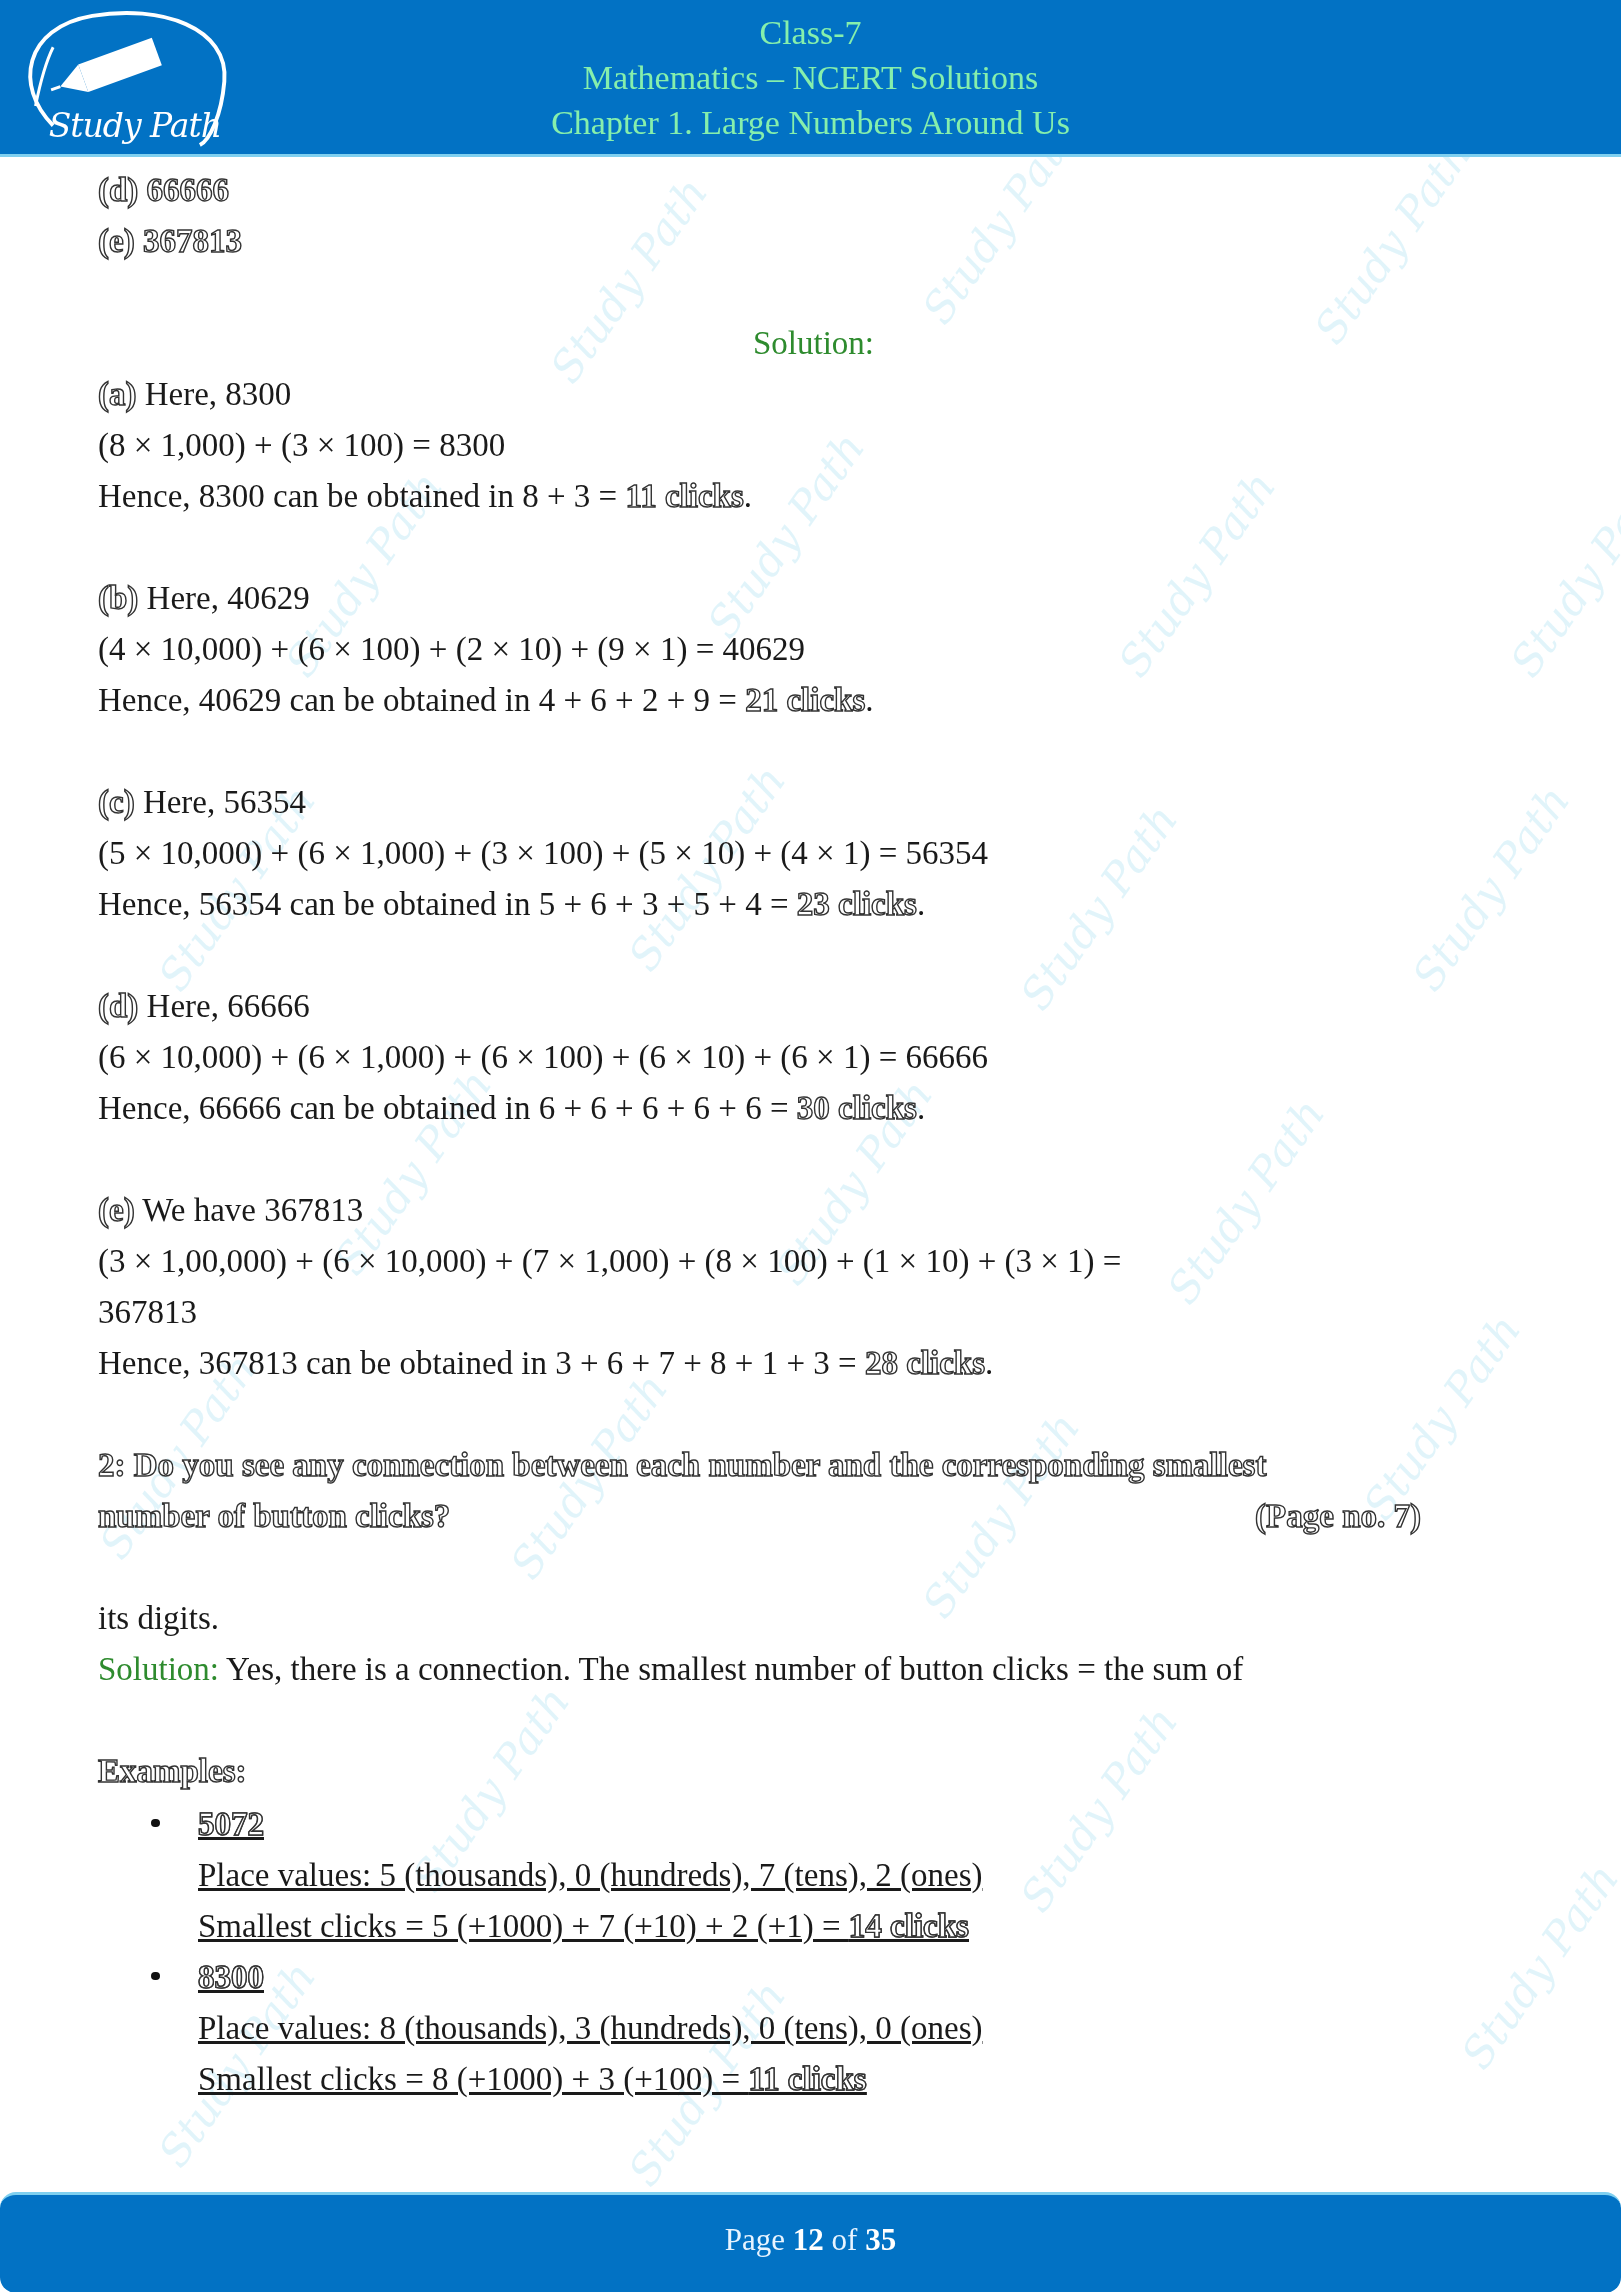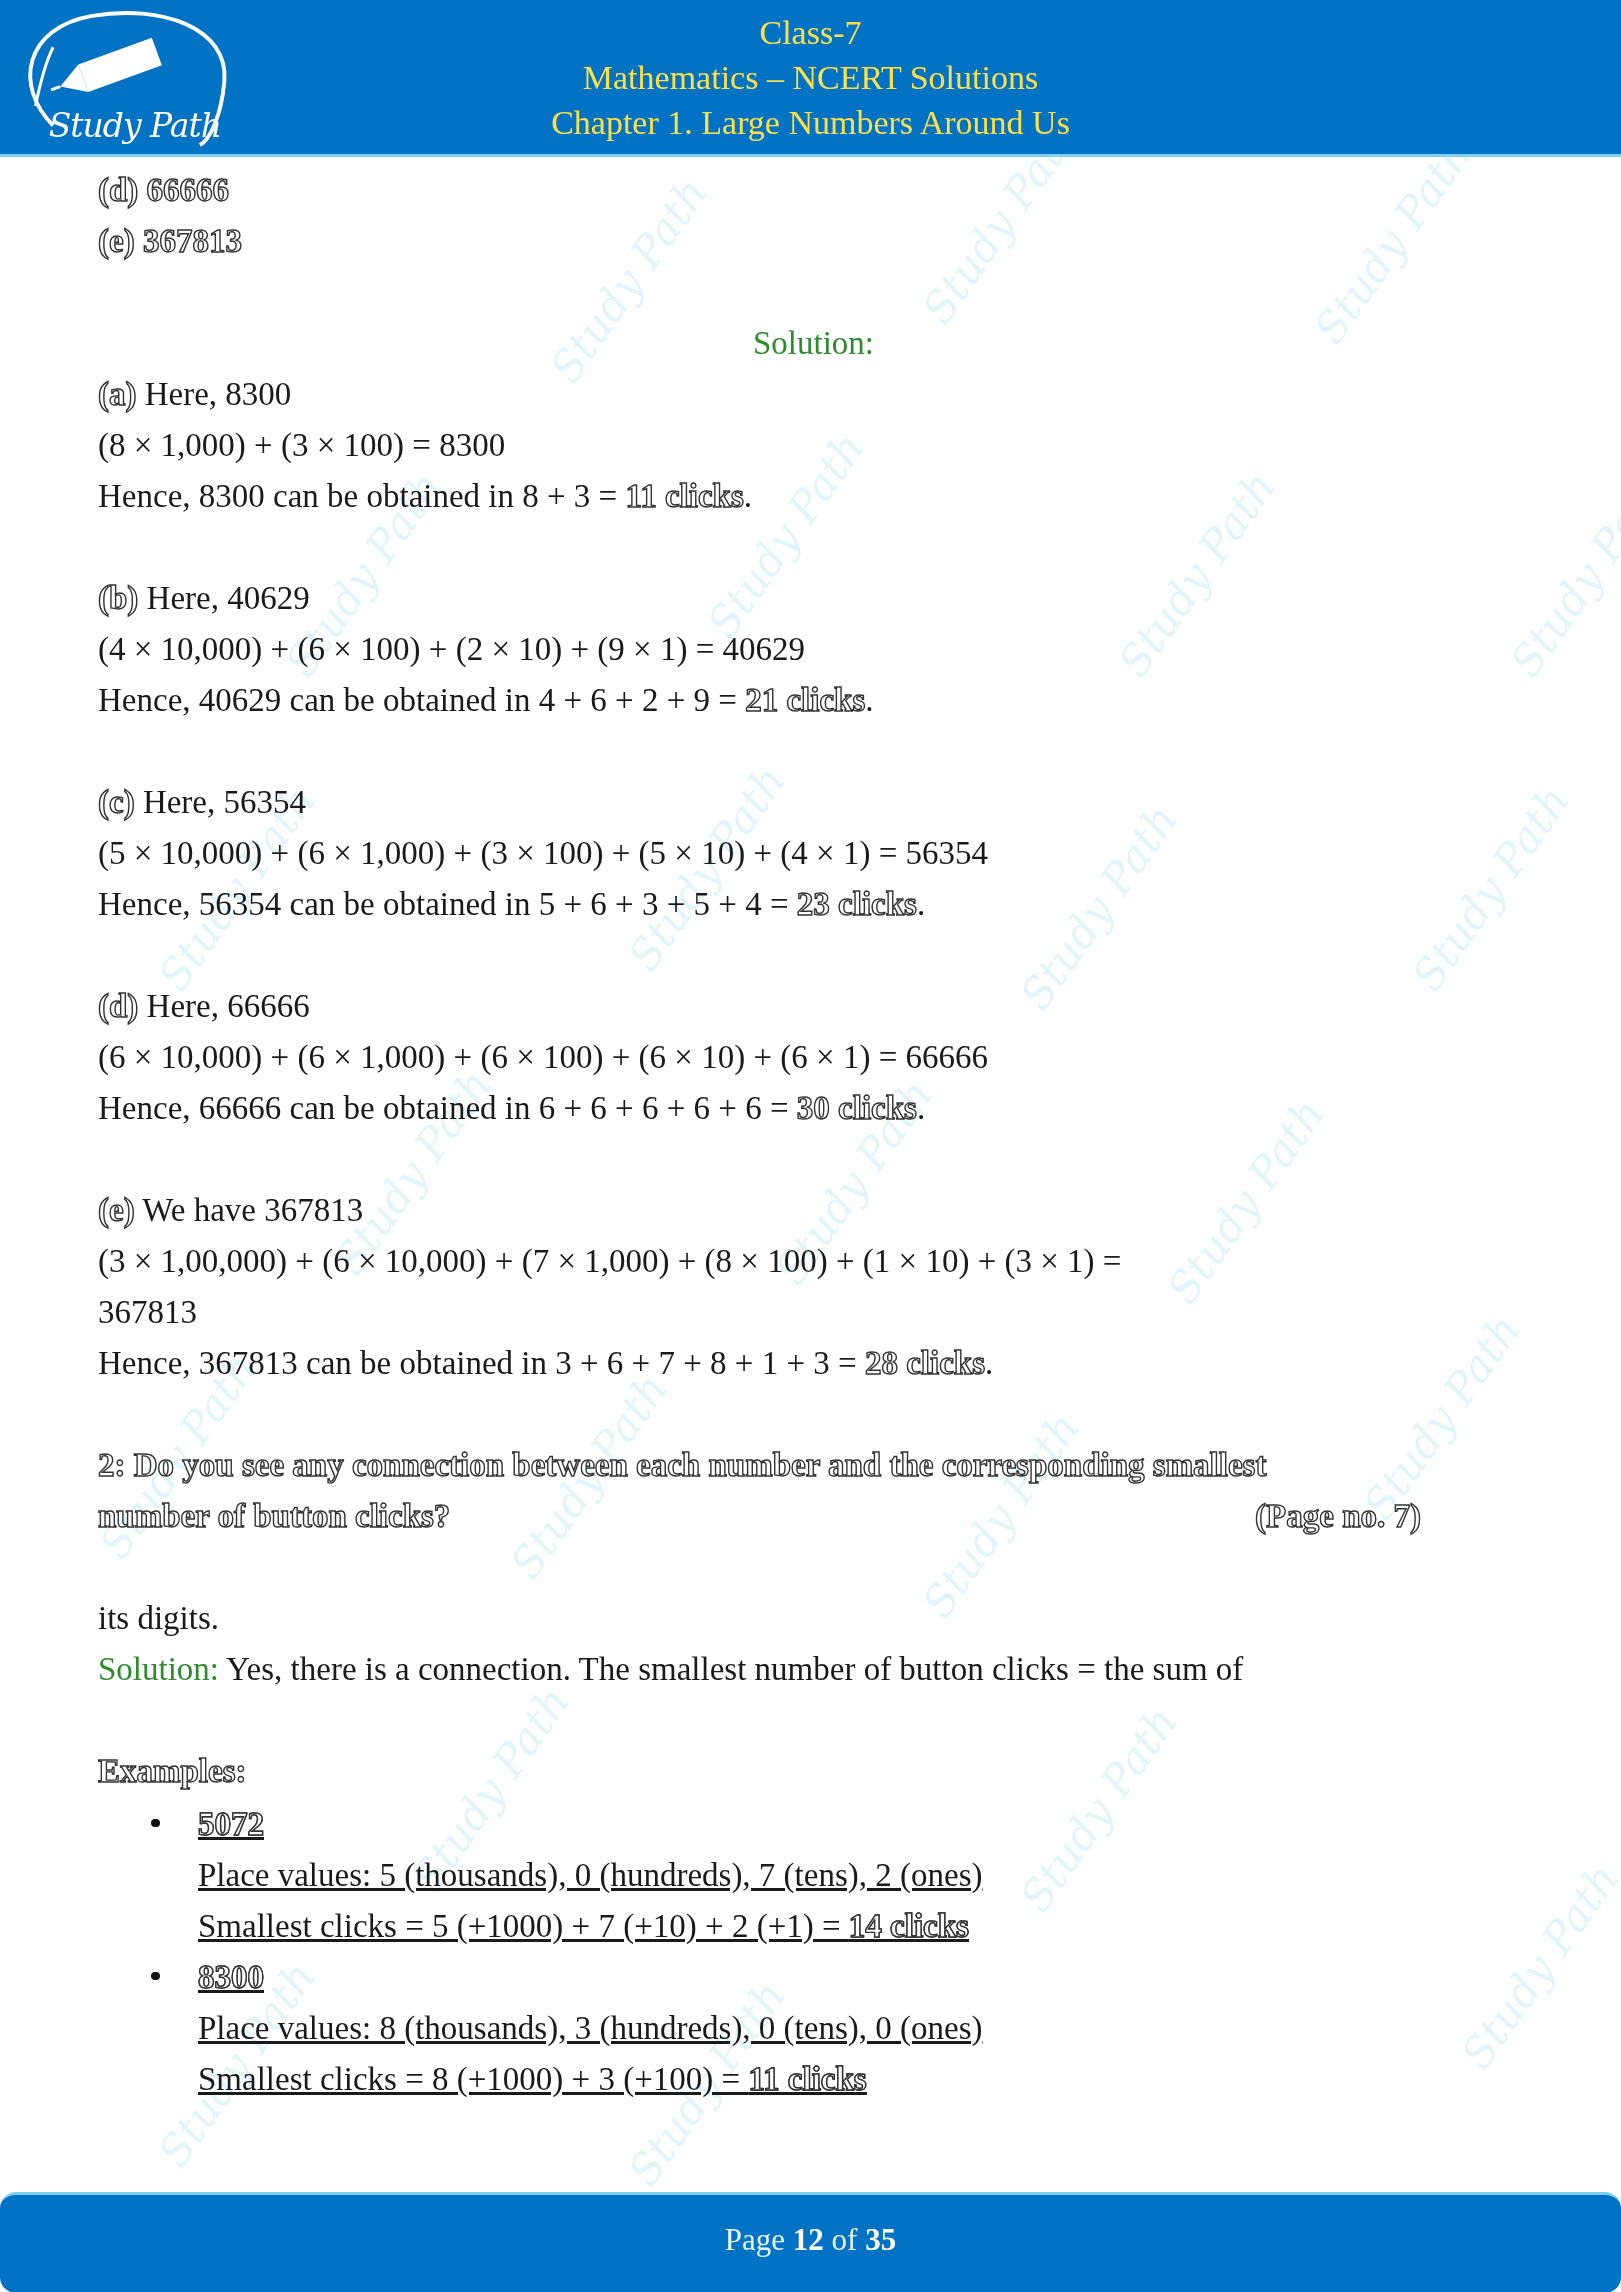--- a/index.html
+++ b/index.html
@@ -10,21 +10,21 @@
     color: #1a1a1a;
   }
   .header {
     position: absolute; left: 0; top: 0; width: 1621px; height: 157px;
     background: #0272c4;
     border-bottom: 3.9px solid #7fd0f0;
     box-sizing: border-box;
   }
   .header-titles {
     position: absolute; left: 0; right: 0; top: 9.8px; text-align: center;
-    color: #fde047; font-size: 34px; line-height: 45px;
+    color: #86efac; font-size: 34px; line-height: 45px;
     font-family: "Liberation Serif", "DejaVu Serif", serif;
   }
   .logo {
     position: absolute; left: 13.7px; top: 7.8px; width: 225px; height: 145px;
   }
   .logo-text {
     position: absolute; left: 35px; top: 98px; color: #fff;
     font-family: "DejaVu Serif", serif; font-style: italic; font-size: 33px;
     letter-spacing: -1px;
   }

